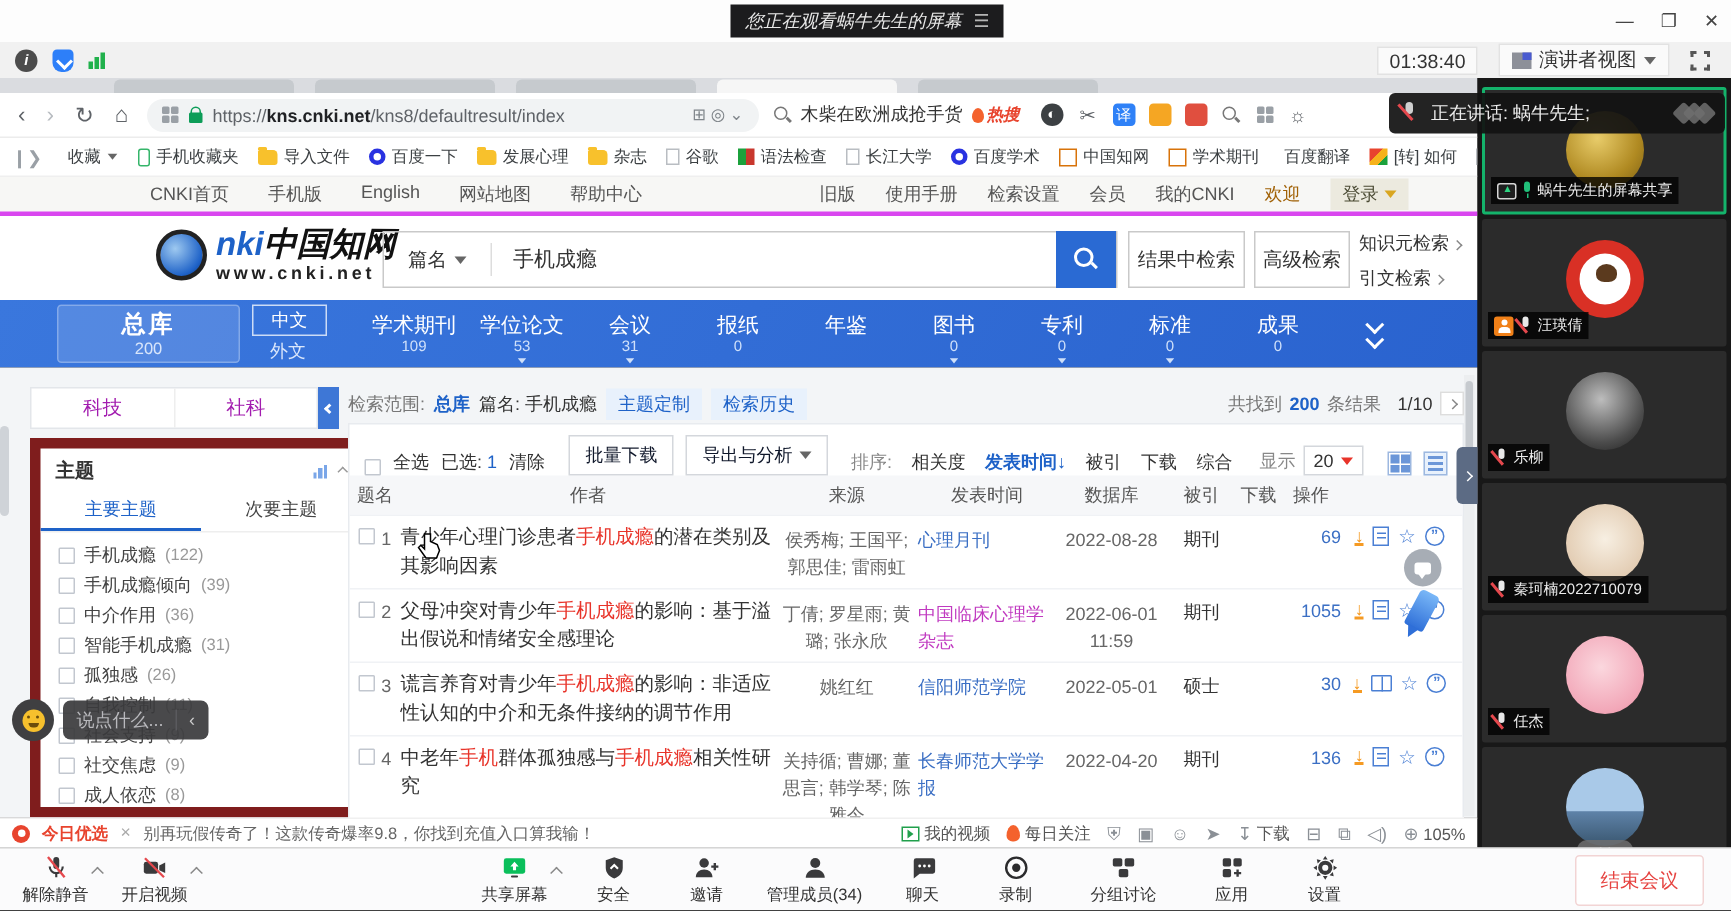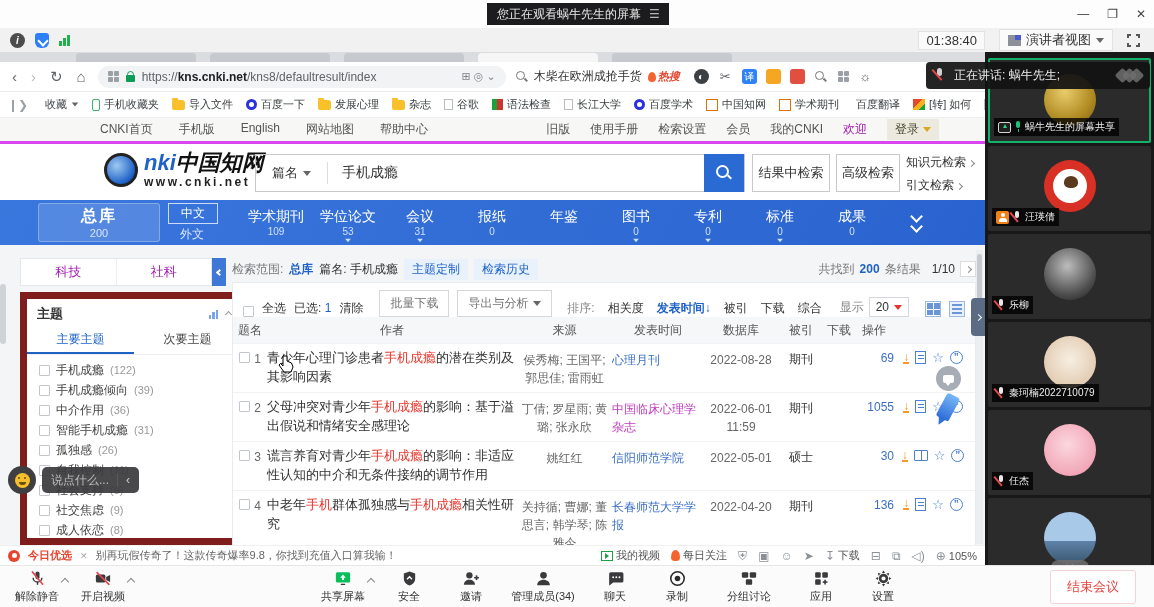--- a/index.html
+++ b/index.html
@@ -1,20 +1,20 @@
 <!DOCTYPE html>
 <html><head>
 <meta charset="utf-8">
 <style>
   html,body{margin:0;padding:0;background:#333;}
   *{box-sizing:border-box;font-family:"Liberation Sans","DejaVu Sans",sans-serif;}
   #app{position:relative;width:1154px;height:607px;background:#181818;overflow:hidden;margin:0 auto;}
   .abs{position:absolute;}
   
-  .titlebar{left:0;top:0;width:1154px;height:28px;background:#fdfdfd;}
+  .titlebar{left:0;top:0;width:1154px;height:28px;background:#fdfdfd;font-style:italic;}
   .watch-pill{left:487px;top:3px;height:22px;background:#1c1c1e;color:#e8e8e8;font-size:12px;
     display:flex;align-items:center;gap:8px;padding:0 10px;}
   .watch-menu{color:#b5b5b5;font-size:12px;letter-spacing:-1px;}
   .winctl{top:0;right:8px;height:28px;display:flex;align-items:center;gap:18px;color:#444;font-size:12px;}
   .winctl span{cursor:default;}
   .controlbar{left:0;top:28px;width:1154px;height:24px;background:#f1f1f1;display:flex;align-items:center;}
   .cb-left{display:flex;align-items:center;gap:10px;margin-left:10px;}
   .ico-info{width:15px;height:15px;border-radius:50%;background:#4c4c4c;color:#fff;font-size:10px;
     display:flex;align-items:center;justify-content:center;font-style:italic;font-weight:bold;}
   .ico-shield{width:14px;height:15px;background:#2d7ff9;border-radius:3px 3px 6px 6px;position:relative;}
@@ -79,21 +79,21 @@
   .bmi-baidu:after{content:"";position:absolute;left:3px;top:3px;width:5px;height:5px;border-radius:50%;background:#fff;}
   .bmi-page{width:9px;height:11px;border:1px solid #b9bdc2;background:#fff;}
   .bmi-grid{width:11px;height:11px;background:linear-gradient(90deg,#1ba13c 50%,#c8372d 50%);}
   .bmi-zhi{width:12px;height:12px;border:1px solid #d8730a;color:#c33;font-size:9px;display:flex;align-items:center;justify-content:center;background:#fff;}
   .bmi-photo{width:12px;height:11px;background:linear-gradient(135deg,#e8442e 40%,#f6b21b 40%,#f6b21b 70%,#1ba13c 70%);}
   .bm-lead{color:#9aa0a6;font-size:12px;}
   
   .cnki-topnav{left:0;top:118px;width:985px;height:26px;background:#f7f7f5;border-bottom:3px solid #d946ef;display:flex;align-items:center;font-size:12px;color:#555;}
   .tn-left{display:flex;gap:26px;margin-left:100px;}
   .tn-right{display:flex;gap:20px;margin-left:auto;margin-right:46px;align-items:center;}
-  .welcome{color:#a21caf;font-family:Liberation Mono, monospace;}
+  .welcome{color:#a16207;font-family:Liberation Mono, monospace;}
   .login-btn{background:#eceadf;color:#4a4a33;padding:2px 8px;display:flex;align-items:center;gap:4px;}
   .login-btn .tri-down{border-top-color:#d9a620;}
   .cnki-header{left:0;top:144px;width:985px;height:56px;background:#fff;}
   .logo{left:104px;top:8px;display:flex;align-items:center;gap:6px;}
   .globe{width:34px;height:34px;border-radius:50%;background:radial-gradient(circle at 35% 35%,#9ec9f0,#1e62c8 70%,#0d2f66);border:3px solid #222;}
   .logo-texts{display:flex;flex-direction:column;line-height:1;}
   .logo-top{font-size:22px;font-weight:bold;color:#111;font-style:italic;letter-spacing:0;}
   .logo-top b{color:#1e62c8;}
   .logo-site{font-size:12px;font-weight:bold;color:#222;letter-spacing:2.5px;margin-top:2px;}
   .search-box{left:255px;top:10px;width:490px;height:38px;border:1px solid #c9c9c9;display:flex;align-items:center;}
@@ -147,21 +147,21 @@
   .scope-bar{left:0;top:13px;width:744px;height:22px;display:flex;align-items:center;gap:6px;font-size:12px;color:#777;}
   .scope-bar .blue{color:#1e62c8;font-weight:bold;}
   .scope-bar .dark{color:#333;}
   .pill-btn{background:#e8f1fc;color:#1e62c8;padding:2px 8px;font-size:12px;}
   .found{margin-left:auto;display:flex;align-items:center;gap:5px;}
   .found .num{color:#1e62c8;font-weight:bold;}
   .pgbox{width:16px;height:16px;border:1px solid #ddd;background:#fff;display:flex;align-items:center;justify-content:center;}
   .result-panel{left:0;top:37px;width:744px;height:265px;background:#fff;border:1px solid #e8ebef;overflow:hidden;}
   .rtoolbar{display:flex;align-items:flex-end;height:34px;padding:0 10px;gap:8px;font-size:12px;color:#333;}
   .rtoolbar .blue{color:#1e62c8;}
-  .btn{border:1px solid #d4d7dc;background:#fff;padding:4px 10px;font-size:12px;color:#737373;display:flex;align-items:center;gap:5px;}
+  .btn{border:1px solid #d4d7dc;background:#fff;padding:4px 10px;font-size:12px;color:#0f172a;display:flex;align-items:center;gap:5px;}
   .sorts{margin-left:auto;display:flex;gap:13px;align-items:center;}
   .sort-item{color:#333;}
   .sort-item.active{color:#1e62c8;font-weight:bold;}
   .darr{color:#1e62c8;font-weight:bold;}
   .disp{display:flex;align-items:center;gap:5px;margin-left:10px;}
   .dispsel{border:1px solid #d4d7dc;padding:2px 6px;display:flex;gap:5px;align-items:center;}
   .viewico{width:16px;height:16px;border:1px solid #9db8e0;display:grid;grid-template-columns:6px 6px;gap:1px;padding:1px;}
   .viewico i{background:#6b96d8;}
   .viewico.list{display:flex;flex-direction:column;justify-content:space-around;padding:2px;background:#e8f1fc;}
   .viewico.list i{height:2px;width:100%;}

